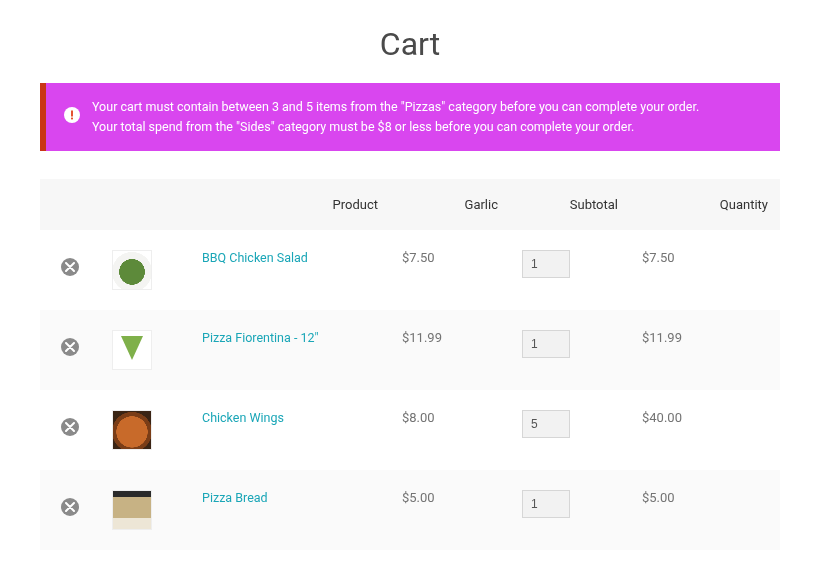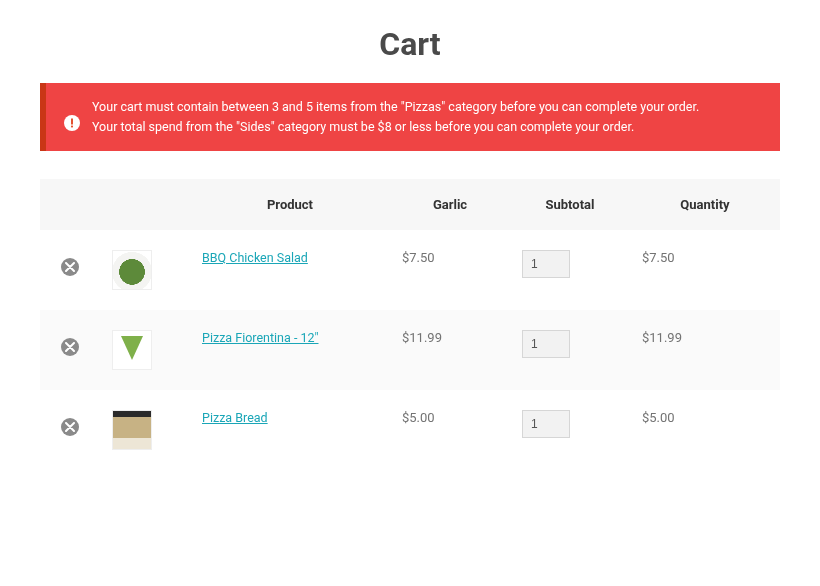--- a/index.html
+++ b/index.html
@@ -7,52 +7,52 @@
     font-family: -apple-system, BlinkMacSystemFont, "Segoe UI", Roboto, Helvetica, Arial, sans-serif;
     background: #ffffff;
     color: #333;
     width: 820px;
     height: 586px;
     overflow: hidden;
   }
   .page-title {
     text-align: center;
     font-size: 32px;
-    font-weight: 700;
+    font-weight: 400;
     color: #4a4a4a;
     padding: 25px 0 20px;
   }
   .container {
     padding: 0 40px;
   }
   .alert {
-    background: #ef4444;
+    background: #d946ef;
     border-left: 6px solid #c93616;
     padding: 14px 18px;
     color: #fff;
     display: flex;
-    align-items: flex-end;
+    align-items: center;
     gap: 12px;
     font-size: 12.5px;
     line-height: 1.6;
     margin-bottom: 28px;
   }
   .alert-icon {
     flex: 0 0 auto;
     margin-top: 1px;
   }
   .alert-text span { display: block; }
   table.cart {
     width: 100%;
     border-collapse: collapse;
     font-size: 13px;
   }
   table.cart thead th {
-    text-align: center;
-    font-weight: 700;
+    text-align: right;
+    font-weight: 400;
     color: #333;
     background: #f7f7f7;
     padding: 18px 12px;
     font-size: 13px;
   }
   table.cart td {
     padding: 20px 12px;
     vertical-align: top;
   }
   table.cart tbody tr:nth-child(even) td {
@@ -85,21 +85,20 @@
     background: #fff;
     overflow: hidden;
     position: relative;
   }
   .thumb-inner {
     width: 100%;
     height: 100%;
   }
   .product-link {
     color: #1aa6b7;
-    text-decoration: underline;
     font-size: 12.5px;
     cursor: pointer;
   }
   .qty-input {
     width: 48px;
     height: 28px;
     border: 1px solid #d6d6d6;
     background: #f2f2f2;
     text-align: left;
     padding: 0 8px;
@@ -209,20 +208,46 @@
       <span class="price">$11.99</span>
     </td>
     <td class="col-qty">
       <input class="qty-input" type="text" value="1" style="">
     </td>
     <td class="col-subtotal">
       <span class="subtotal">$11.99</span>
     </td>
   </tr>
 
+  <tr>
+    <td class="col-remove">
+      <button class="remove-btn">
+        <svg width="10" height="10" viewBox="0 0 10 10">
+                <path d="M1 1 L9 9 M9 1 L1 9" stroke="#fff" stroke-width="2" stroke-linecap="round"></path>
+              </svg>
+      </button>
+    </td>
+    <td class="col-thumb">
+      <div class="thumb thumb-wings">
+        <div class="thumb-inner"></div>
+      </div>
+    </td>
+    <td class="col-product">
+      <a class="product-link">Chicken Wings</a>
+    </td>
+    <td class="col-price">
+      <span class="price">$8.00</span>
+    </td>
+    <td class="col-qty">
+      <input class="qty-input" type="text" value="5" style="">
+    </td>
+    <td class="col-subtotal">
+      <span class="subtotal">$40.00</span>
+    </td>
+  </tr>
 
   <tr>
     <td class="col-remove">
       <button class="remove-btn">
         <svg width="10" height="10" viewBox="0 0 10 10">
                 <path d="M1 1 L9 9 M9 1 L1 9" stroke="#fff" stroke-width="2" stroke-linecap="round"></path>
               </svg>
       </button>
     </td>
     <td class="col-thumb">

